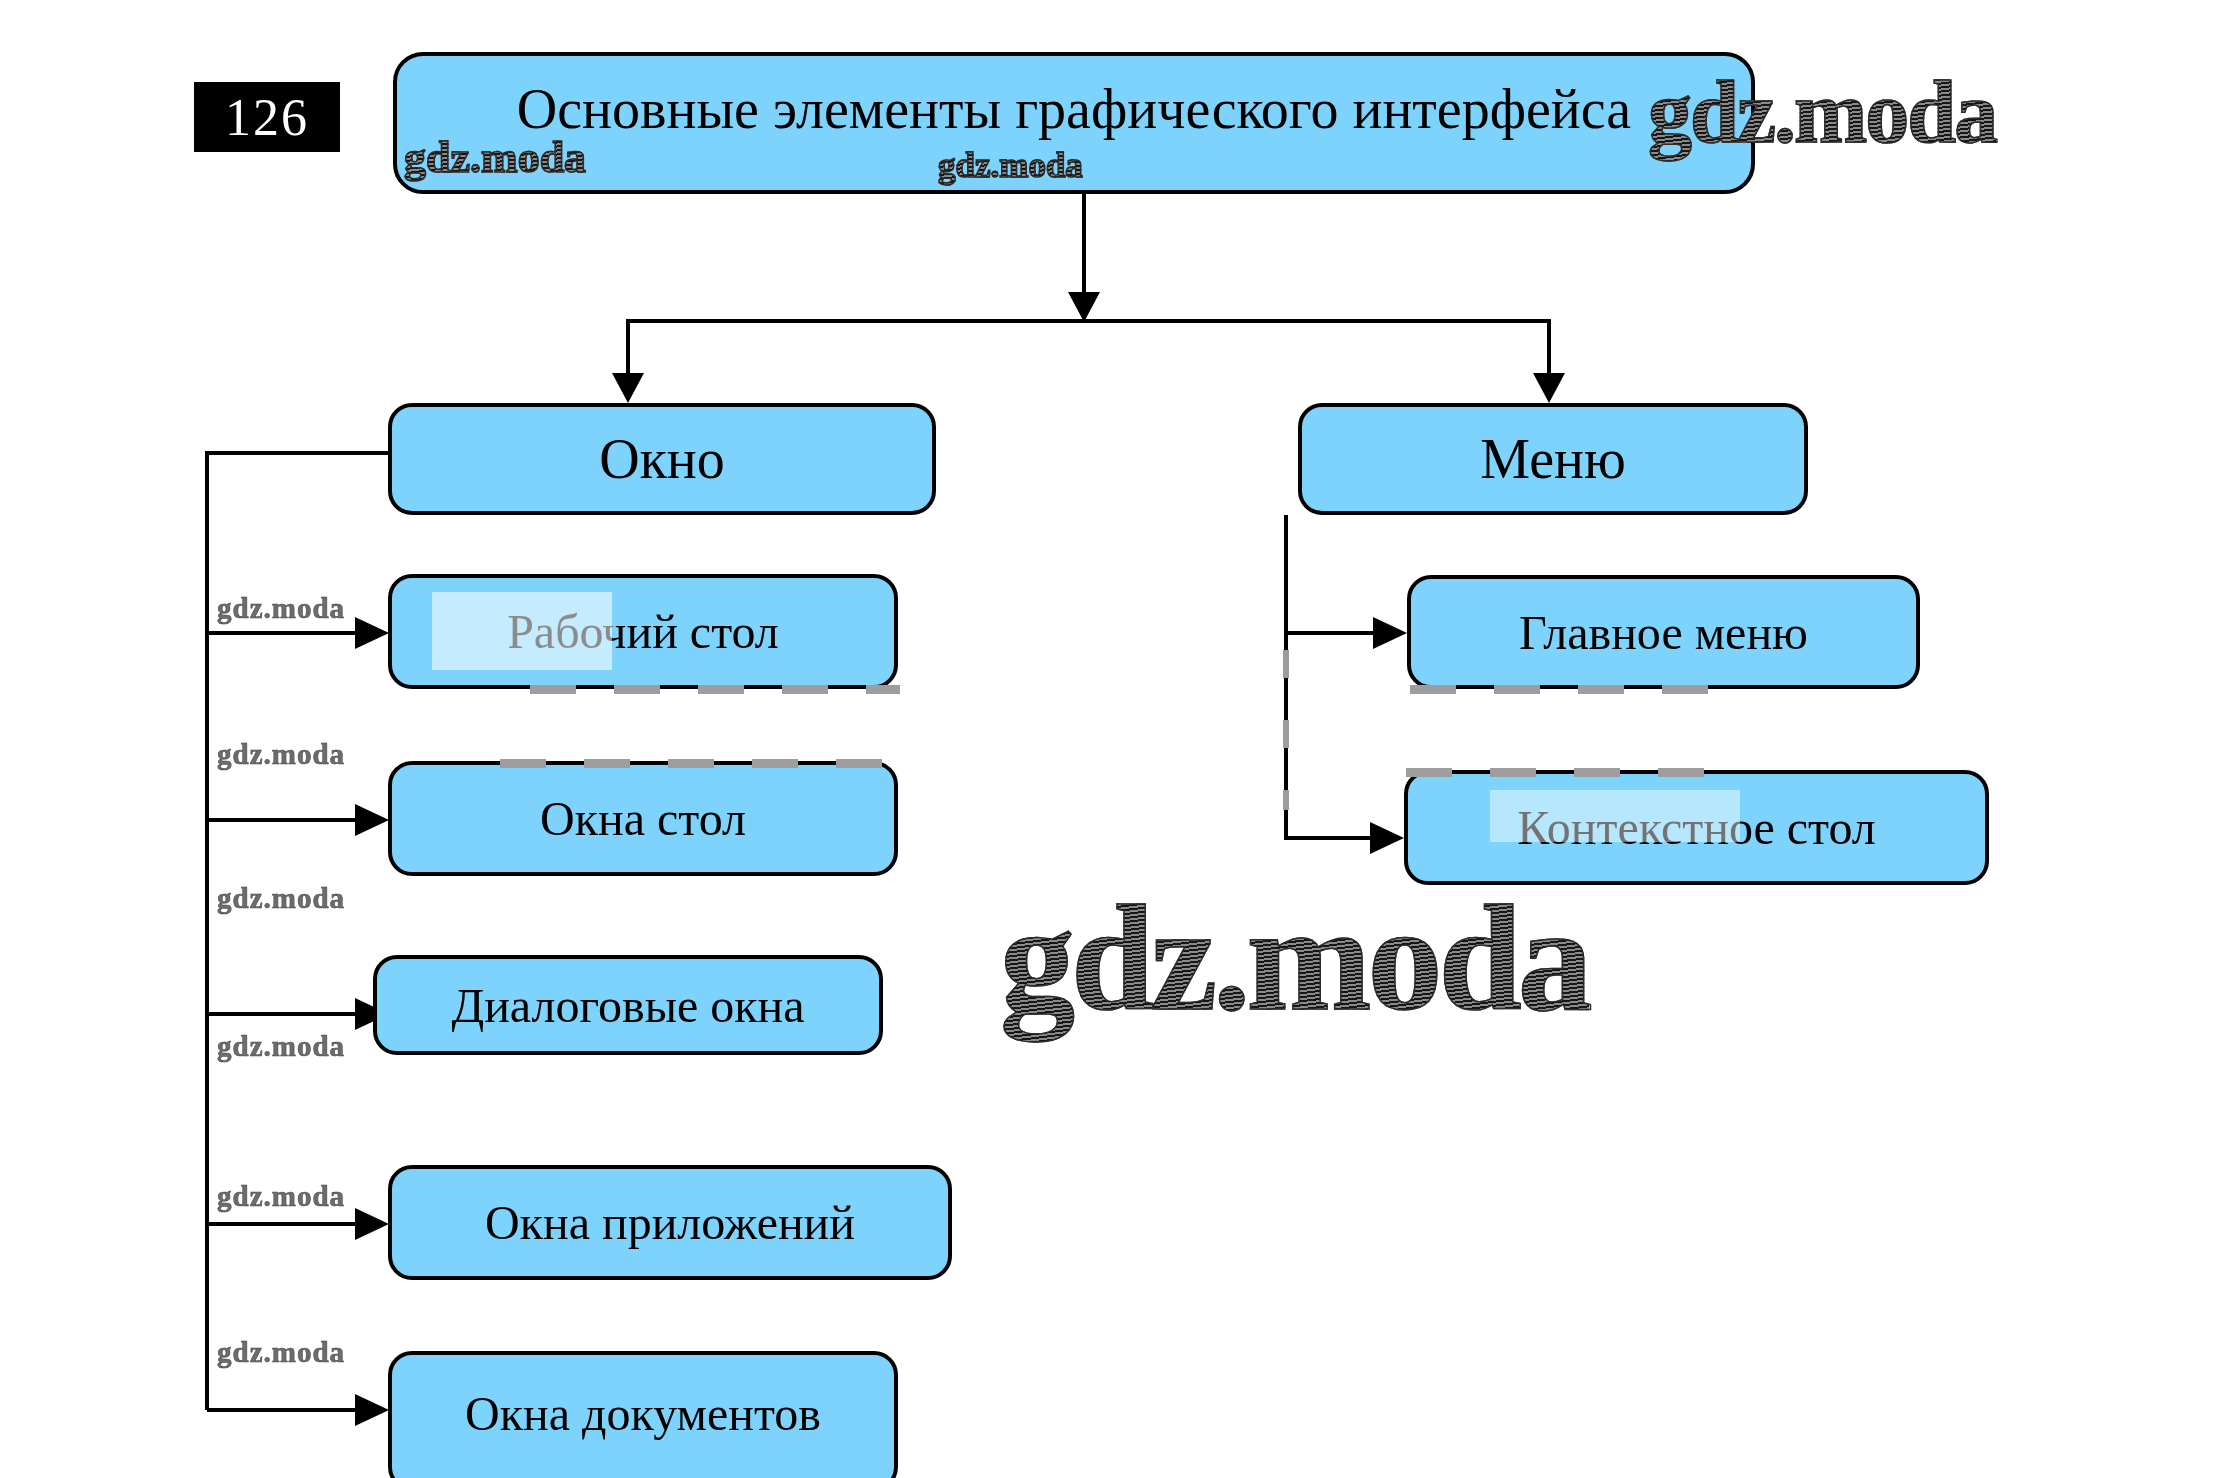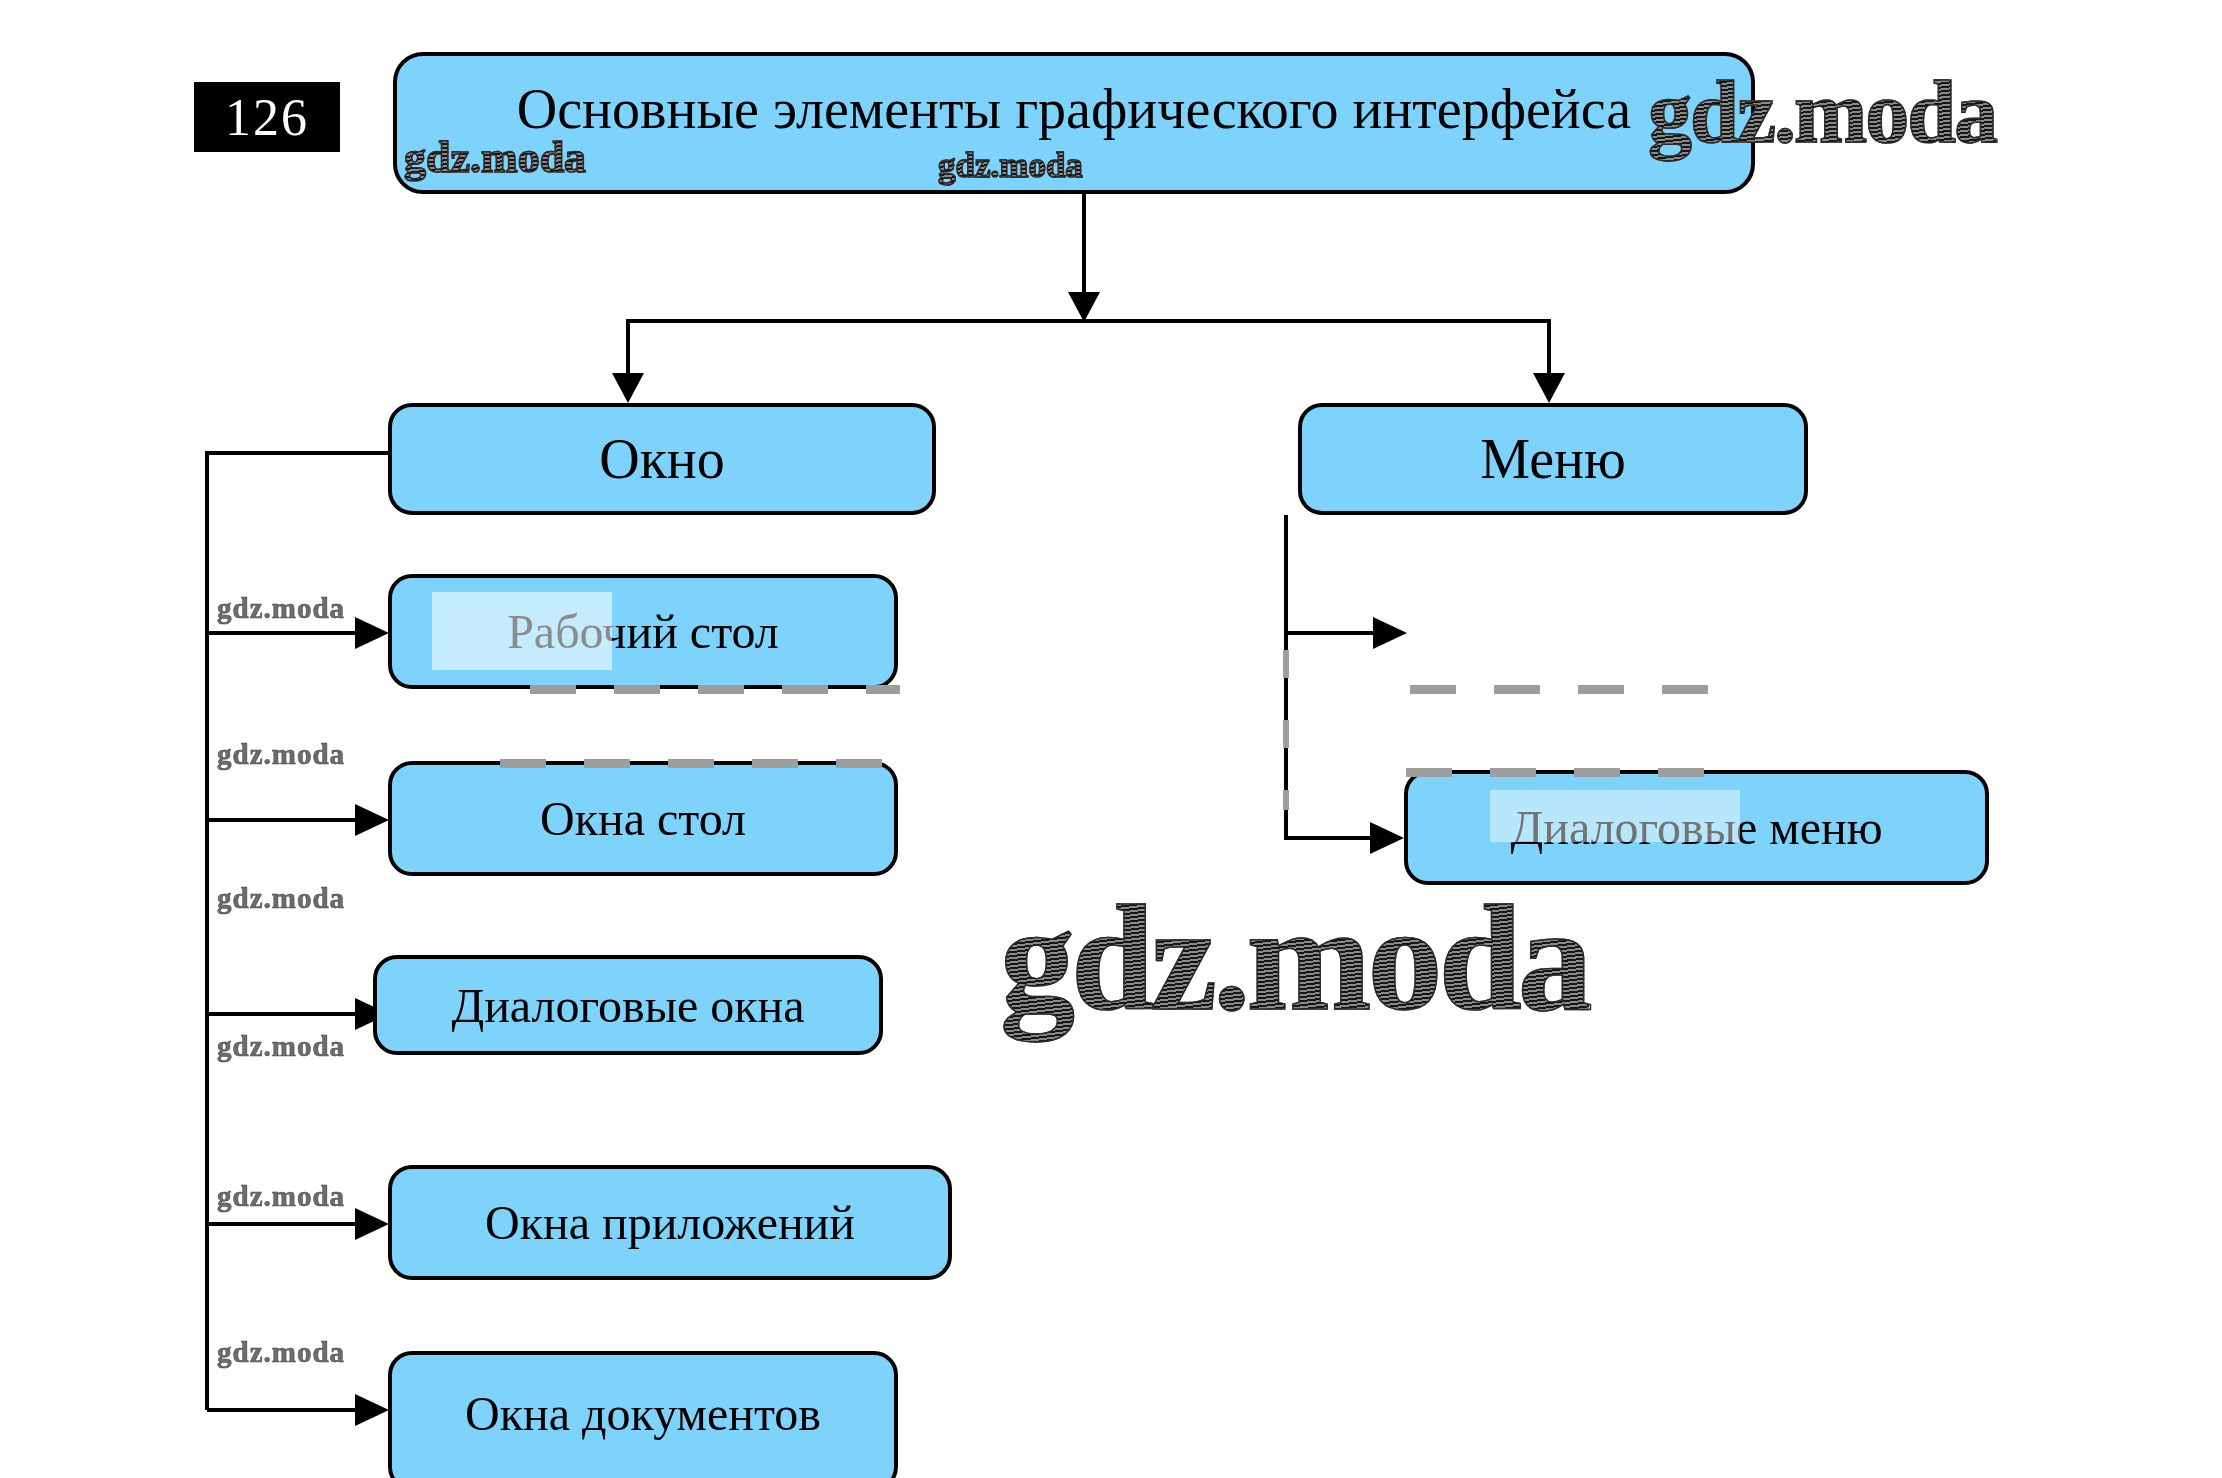--- a/index.html
+++ b/index.html
@@ -111,22 +111,25 @@
   <div class="box lvl2" style="left:388px;top:1351px;width:510px;height:140px;">
     <span style="position:relative;top:-8px;">Окна документов</span>
   </div>
 
   <div class="ln" style="left:1284px;top:515px;width:4px;height:325px;"></div>
   <div class="ln" style="left:1286px;top:631px;width:89px;height:4px;"></div>
   <div class="arr-r" style="left:1373px;top:617px;"></div>
   <div class="ln" style="left:1284px;top:836px;width:87px;height:4px;"></div>
   <div class="arr-r" style="left:1370px;top:822px;"></div>
 
+  <div class="box lvl2" style="left:1407px;top:575px;width:513px;height:114px;">
+    <span>Главное меню</span>
+  </div>
   <div class="box lvl2" style="left:1404px;top:770px;width:585px;height:115px;">
-    <span>Диалоговые меню</span>
+    <span>Контекстное стол</span>
   </div>
 
   <div class="wm wm-small" style="left:217px;top:592px;font-size:29px;">gdz.moda</div>
   <div class="wm wm-small" style="left:217px;top:738px;font-size:29px;">gdz.moda</div>
   <div class="wm wm-small" style="left:217px;top:882px;font-size:29px;">gdz.moda</div>
   <div class="wm wm-small" style="left:217px;top:1030px;font-size:29px;">gdz.moda</div>
   <div class="wm wm-small" style="left:217px;top:1180px;font-size:29px;">gdz.moda</div>
   <div class="wm wm-small" style="left:217px;top:1336px;font-size:29px;">gdz.moda</div>
 
   <div class="wm wm-hatch" style="left:1000px;top:872px;font-size:150px;letter-spacing:-4px;">gdz.moda</div>

